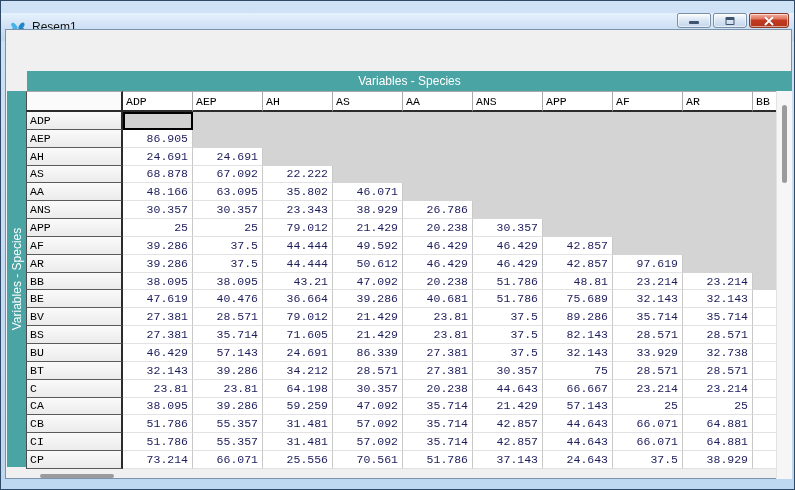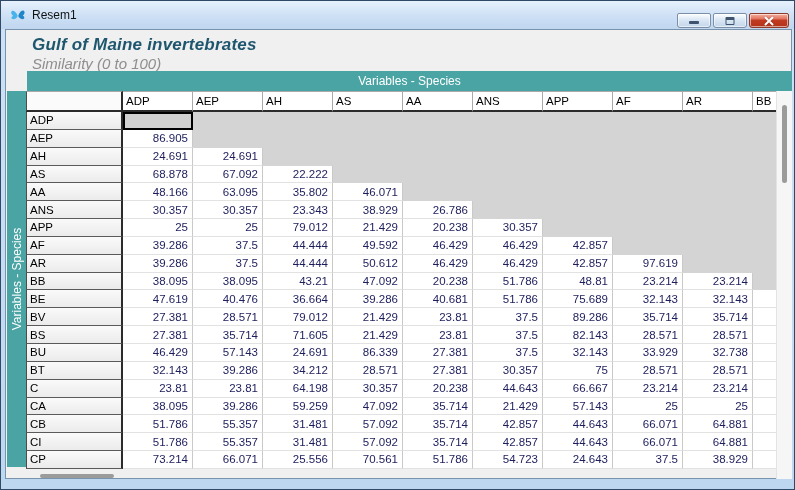--- a/index.html
+++ b/index.html
@@ -7,21 +7,21 @@
   body { font-family:"Liberation Sans", sans-serif; }
 
   #win {
     position:relative; width:795px; height:490px;
     background:linear-gradient(#cfe2f6,#bdd7f0);
     border:1px solid #2e4a66; overflow:hidden;
   }
 
   
   .titlebar {
-    position:absolute; left:0; top:0; width:100%; height:28px;
+    position:absolute; left:0; top:12px; width:100%; height:28px;
     background:linear-gradient(#e6f1fc,#cbdef4 60%,#c0d7ef);
   }
   .app-icon { position:absolute; left:9px; top:6px; width:16px; height:16px; }
   .title-text {
     position:absolute; left:31px; top:7px; font-size:12px; color:#121212;
   }
   .winbtn {
     position:absolute; top:12px; height:15px;
     border:1px solid #7b90a8; border-radius:2px 2px 3px 3px;
     background:linear-gradient(#fdfdfd,#dae7f4 45%,#c3d6ea);
@@ -77,21 +77,21 @@
   }
   .band-left .vtext {
     position:absolute; left:50%; top:50%;
     transform:translate(-50%,-50%) rotate(-90deg);
     white-space:nowrap; color:#fff; font-size:12px;
   }
 
   
   .gridwrap {
     position:absolute; left:20px; top:61px; width:751px; height:381px;
-    overflow:hidden; background:#f0f0f0;
+    overflow:hidden; background:#f0f0f0;font-family:Liberation Mono, monospace;
   }
   table.matrix { border-collapse:separate; border-spacing:0; table-layout:fixed; width:797px; }
   table.matrix th, table.matrix td {
     box-sizing:border-box; overflow:hidden; white-space:nowrap;
     font-size:11.5px; font-weight:normal;
   }
   thead tr { height:21px; }
   tbody tr { height:17.85px; }
   thead th {
     background:#fff; text-align:left; padding:0 3px; color:#000;
@@ -150,22 +150,20 @@
   </div>
   <div class="winbtn btn-close">
     <span class="glyph-close">
         <i></i>
         <i></i>
       </span>
   </div>
 
   <div class="client">
 
-    <div class="sheet-title">Gulf of Maine invertebrates</div>
-    <div class="sheet-subtitle">Similarity (0 to 100)</div>
 
     <div class="band-top">
       <span>Variables - Species</span>
     </div>
 
     <div class="band-left">
       <span class="vtext">Variables - Species</span>
     </div>
 
     <div class="gridwrap">
@@ -446,21 +444,21 @@
               <td>64.881</td>
               <td></td>
             </tr>
             <tr>
               <th>CP</th>
               <td>73.214</td>
               <td>66.071</td>
               <td>25.556</td>
               <td>70.561</td>
               <td>51.786</td>
-              <td>54.723</td>
+              <td>37.143</td>
               <td>24.643</td>
               <td>37.5</td>
               <td>38.929</td>
               <td></td>
             </tr>
           </tbody>
         </table>
     </div>
 
     <div class="vscroll">

